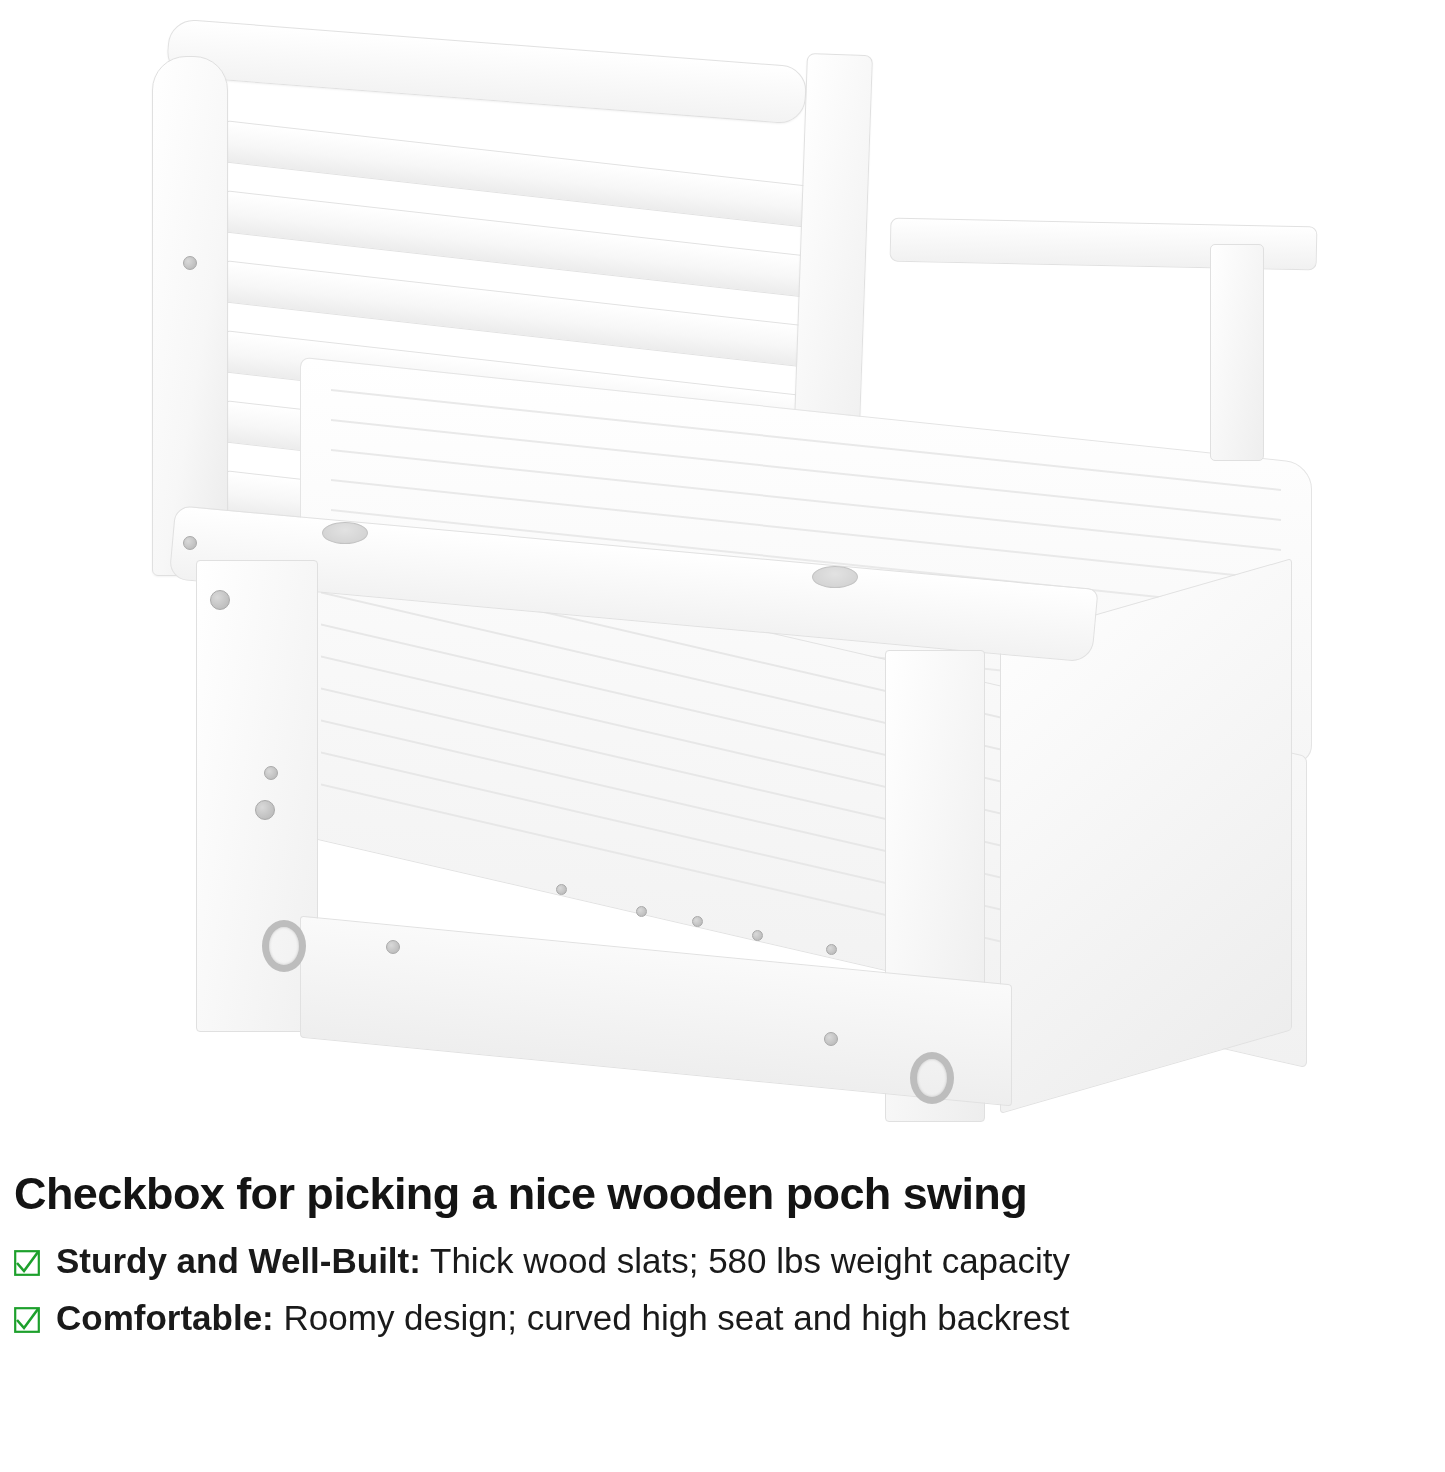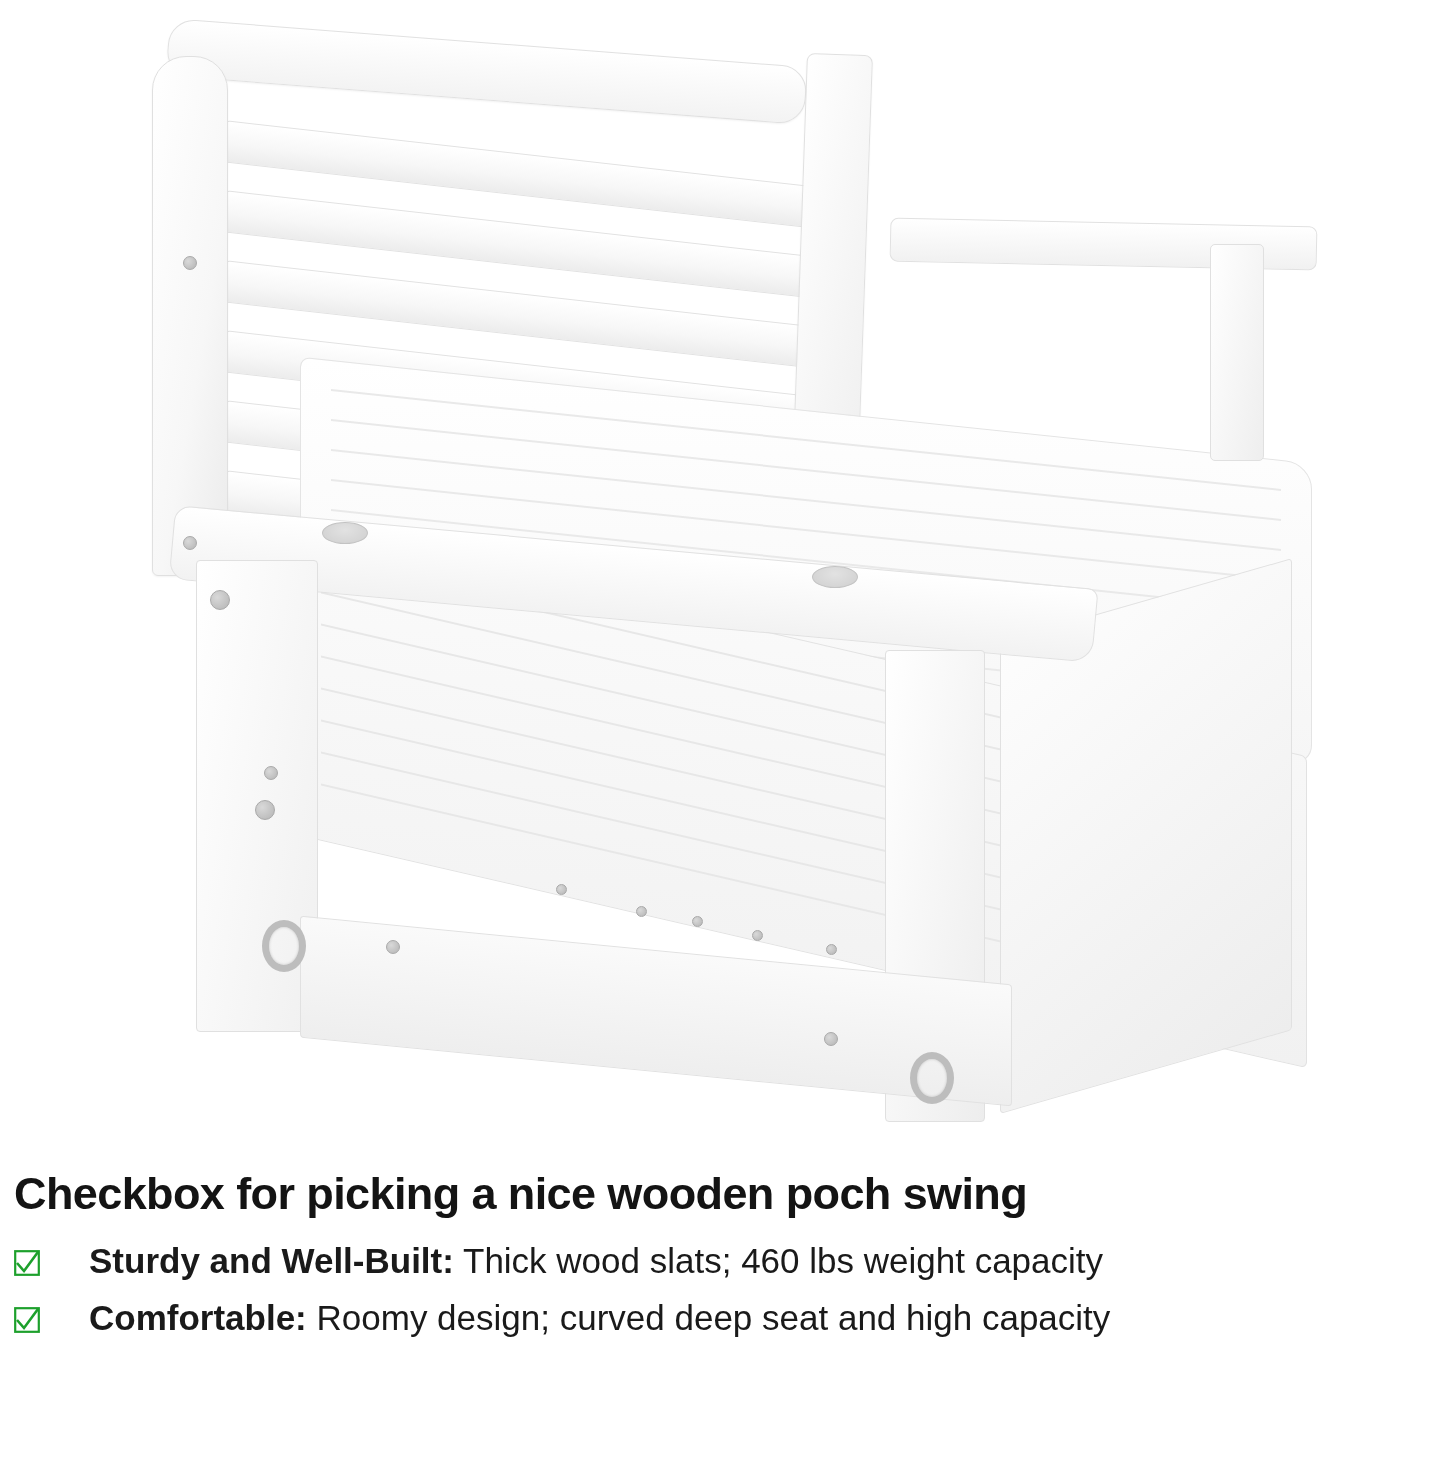--- a/index.html
+++ b/index.html
@@ -237,21 +237,20 @@
     top: 3px;
   }
   .feature-text {
     font-size: 35px;
     color: #1a1a1a;
     line-height: 1.08;
     white-space: nowrap;
   }
   .feature-text .lead {
     font-weight: bold;
-    margin-left: 33px;
   }
 </style>
 </head>
 <body>
 
 <div id="product-card">
 
   <div id="product-image">
     <div class="swing">
 
@@ -327,32 +326,32 @@
 
     <div class="feature-row">
       <span class="check-icon">
         <svg width="26" height="26" viewBox="0 0 26 26" aria-hidden="true">
           <rect x="1.2" y="1.2" width="23.6" height="23.6" fill="#ffffff" stroke="#1DA02C" stroke-width="2.2"></rect>
           <path d="M3 13 L10 21 L24 2" fill="none" stroke="#1DA02C" stroke-width="2.6"></path>
         </svg>
       </span>
       <span class="feature-text">
         <span class="lead">Sturdy and Well-Built:</span>
-        <span>Thick wood slats; 460 lbs weight capacity</span>
+        <span>Thick wood slats; 580 lbs weight capacity</span>
       </span>
     </div>
 
     <div class="feature-row">
       <span class="check-icon">
         <svg width="26" height="26" viewBox="0 0 26 26" aria-hidden="true">
           <rect x="1.2" y="1.2" width="23.6" height="23.6" fill="#ffffff" stroke="#1DA02C" stroke-width="2.2"></rect>
           <path d="M3 13 L10 21 L24 2" fill="none" stroke="#1DA02C" stroke-width="2.6"></path>
         </svg>
       </span>
       <span class="feature-text">
         <span class="lead">Comfortable:</span>
-        <span>Roomy design; curved deep seat and high capacity</span>
+        <span>Roomy design; curved high seat and high backrest</span>
       </span>
     </div>
 
 
   </div>
 </div>
 
 </body></html>

